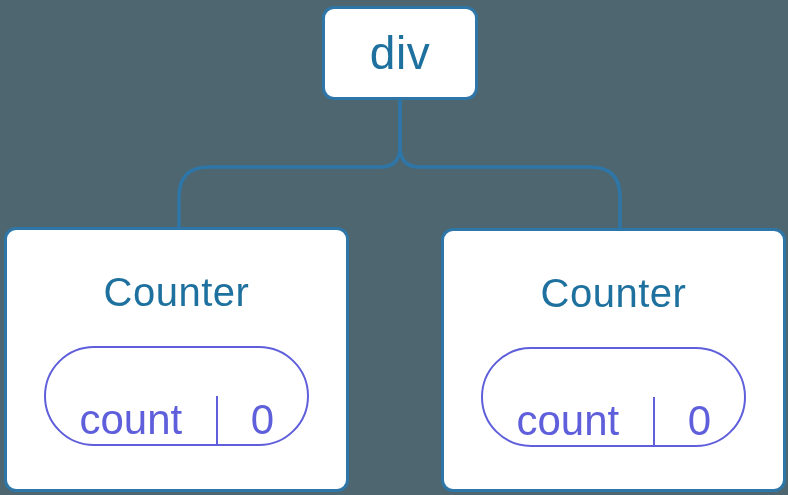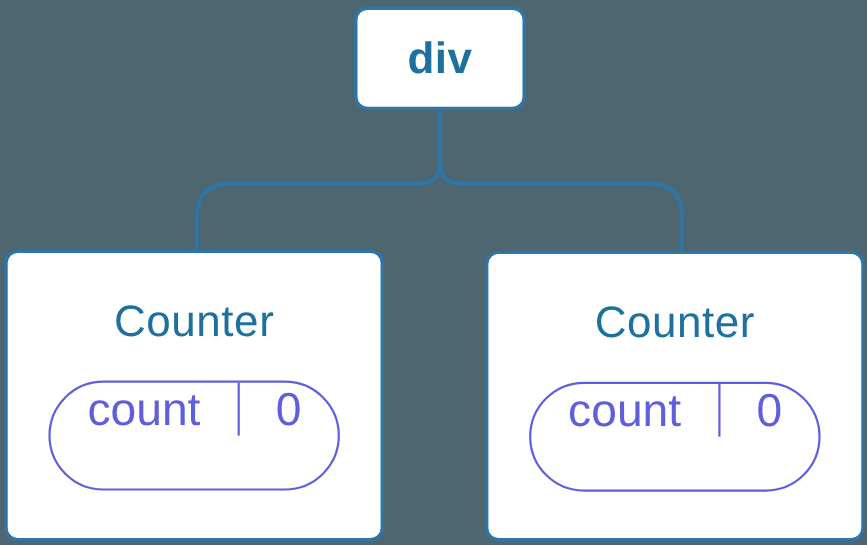--- a/index.html
+++ b/index.html
@@ -33,22 +33,22 @@
     top: 6px;
     width: 156px;
     height: 94px;
     display: flex;
     align-items: center;
     justify-content: center;
     z-index: 2;
   }
   .node-label {
     color: var(--label);
-    font-size: 40px;
-    font-weight: 700;
+    font-size: 46px;
+    font-weight: 400;
     letter-spacing: 0.5px;
   }
   .connector {
     position: absolute;
     left: 0;
     top: 0;
     width: 788px;
     height: 495px;
     z-index: 1;
     pointer-events: none;
@@ -75,21 +75,21 @@
     letter-spacing: 0.5px;
     line-height: 1.1;
   }
   .state-pill {
     margin-top: 32px;
     width: 265px;
     height: 100px;
     border: 2.5px solid var(--state);
     border-radius: 50px;
     display: flex;
-    align-items: flex-start;
+    align-items: flex-end;
     overflow: hidden;
     background: var(--node-fill);
   }
   .state-key {
     flex: 1.9;
     display: flex;
     align-items: center;
     justify-content: center;
     color: var(--state);
     font-size: 42px;

